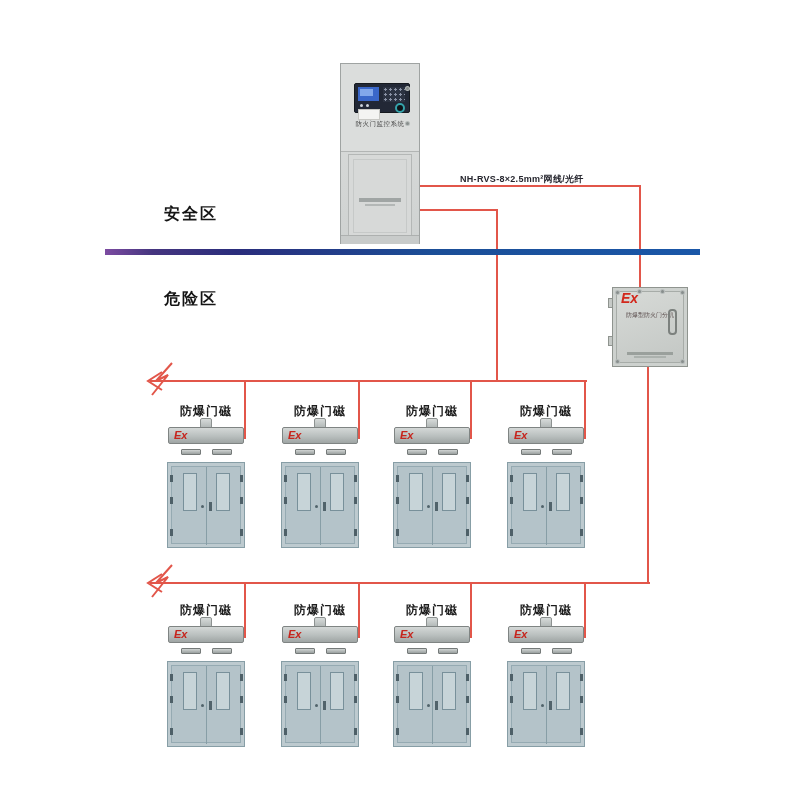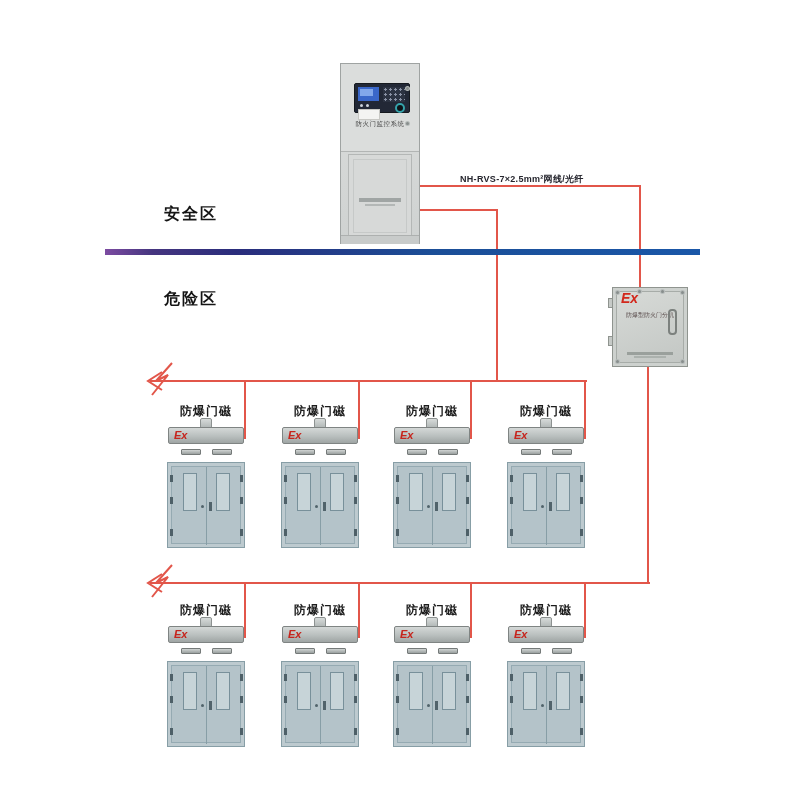--- a/index.html
+++ b/index.html
@@ -60,21 +60,21 @@
   <div class="zone-label" style="left:164px;top:204px;">安全区</div>
   <div class="divider"></div>
   <div class="zone-label" style="left:164px;top:289px;">危险区</div>
 
   <div class="wire" style="left:418px;top:185px;width:222px;height:2px;"></div>
   <div class="wire" style="left:639px;top:185px;width:2px;height:103px;"></div>
   <div class="wire" style="left:418px;top:209px;width:79px;height:2px;"></div>
   <div class="wire" style="left:496px;top:209px;width:2px;height:173px;"></div>
   <div class="wire" style="left:647px;top:366px;width:2px;height:218px;"></div>
 
-  <div class="cable-label">NH-RVS-7×2.5mm²网线/光纤</div>
+  <div class="cable-label">NH-RVS-8×2.5mm²网线/光纤</div>
 
   <div class="cabinet">
     <div class="cab-top">
       <div class="panel">
         <div class="lcd">
           <div class="lcd-inner"></div>
         </div>
         <div class="keypad"></div>
         <div class="panel-knob"></div>
         <div class="panel-led" style="left:5px;top:20px;"></div>

